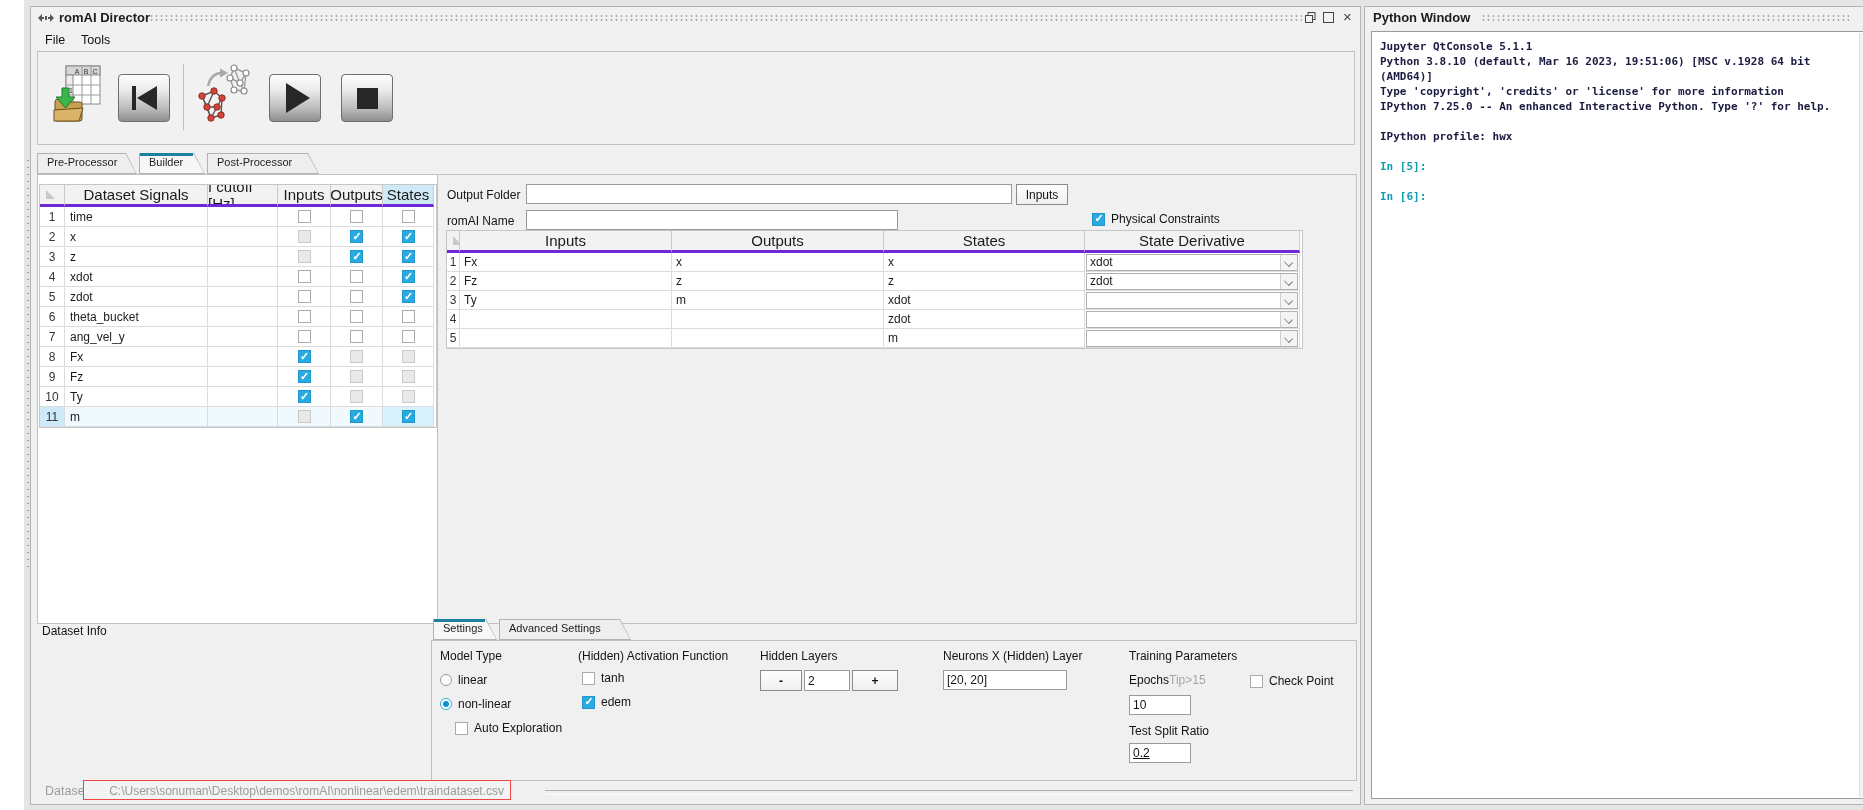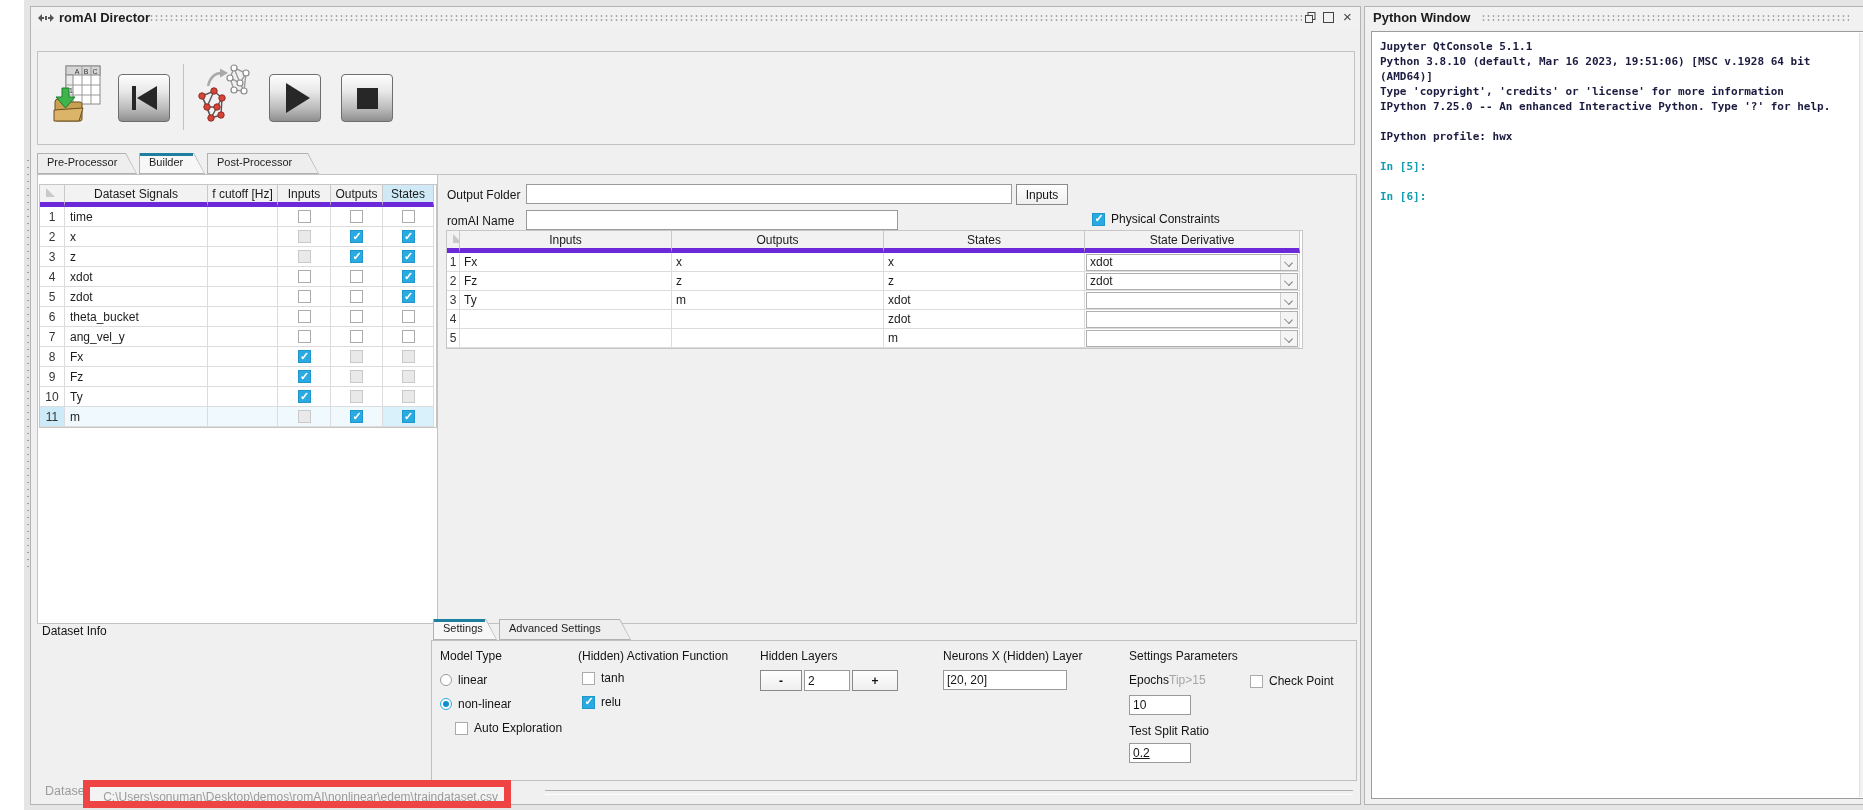--- a/index.html
+++ b/index.html
@@ -48,21 +48,21 @@
   #tab-advanced{left:468px;top:612px;width:132px;}
 
   
   #signals-panel{position:absolute;left:6px;top:167px;width:399px;height:448px;background:#fff;border:1px solid #c2c2c2;}
   #right-panel{position:absolute;left:406px;top:167px;width:918px;height:448px;background:#f0f0f0;border:1px solid #c2c2c2;}
   .left-grip{position:absolute;left:-5px;top:150px;width:4px;height:410px;background-image:radial-gradient(circle,#9f9f9f 1px,transparent 1.1px);background-size:4px 7px;}
 
   
   .grid{display:grid;position:absolute;background:#fff;border:1px solid #c6c6c6;}
   .grid .c{border-right:1px solid #dcdcdc;border-bottom:1px solid #dcdcdc;display:flex;align-items:center;font-size:12px;color:#1c1c1c;overflow:hidden;background:#fff;}
-  .grid .h{background:#f2f2f2;border-right:1px solid #c9c9c9;border-bottom:5px solid #6d28d9;justify-content:center;font-size:12px;color:#1a1a1a;}
+  .grid .h{background:#f2f2f2;border-right:1px solid #c9c9c9;border-bottom:3px solid #6d28d9;justify-content:center;font-size:15px;color:#1a1a1a;}
   .grid .h.hl{background:#cfe9f6;}
   .grid .num{justify-content:center;color:#333;}
   .grid .name{padding-left:5px;}
   .grid .cbc{justify-content:center;}
   .corner{position:relative;}
   .corner::after{content:"";position:absolute;left:6px;bottom:5px;width:0;height:0;border-bottom:9px solid #c9c9c9;border-right:9px solid transparent;}
   #signals-grid{left:1px;top:9px;width:396px;grid-template-columns:25px 143px 70px 53px 52px 51px;grid-template-rows:22px repeat(11,20px);}
   .selnum{background:#cdeaf8 !important;}
   .selrow{background:#f0fafe !important;}
   .selstate{background:#d9f1fb !important;}
@@ -87,21 +87,21 @@
   .combo .val{position:absolute;left:3px;top:0;font-size:12px;line-height:15px;color:#1c1c1c;}
   .combo .cbtn{position:absolute;right:0;top:0;bottom:0;width:16px;background:#f4f4f4;border-left:1px solid #cfcfcf;}
   .combo .chev{position:absolute;left:4px;top:4px;width:6px;height:6px;border-right:1.6px solid #7a7a7a;border-bottom:1.6px solid #7a7a7a;transform:rotate(45deg) scale(1,.8);}
 
   
   #dataset-info-box{position:absolute;left:6px;top:634px;width:392px;height:138px;background:#ededed;border:1px solid #c0c0c0;}
   #settings-box{position:absolute;left:400px;top:633px;width:924px;height:139px;background:#f0f0f0;border:1px solid #c0c0c0;}
   .info-line{font-size:12.5px;color:#1c1c1c;line-height:15px;}
   .tip{color:#a6a6a6;}
   #dataset-bar-label{position:absolute;left:14px;top:777px;font-size:12.5px;color:#9b9b9b;}
-  #dataset-path{position:absolute;left:52px;top:773px;width:428px;height:28px;background:#f3f3f3;border:7px solid #ef4444;box-sizing:border-box;font-size:12px;color:#9b9b9b;text-align:right;padding:3px 6px 0 0;overflow:hidden;white-space:nowrap;}
+  #dataset-path{position:absolute;left:52px;top:773px;width:428px;height:20px;background:#f3f3f3;border:1px solid #ef4444;box-sizing:border-box;font-size:12px;color:#9b9b9b;text-align:right;padding:3px 6px 0 0;overflow:hidden;white-space:nowrap;}
   #dataset-groove{position:absolute;left:514px;top:783px;width:808px;height:3px;border-top:1px solid #b0b0b0;border-bottom:1px solid #fdfdfd;}
 
   
   #console{position:absolute;left:6px;top:24px;width:504px;height:766px;background:#fff;border:1px solid #9c9c9c;}
   #console-lines{position:absolute;left:8px;top:7px;right:22px;bottom:4px;font-family:"DejaVu Sans Mono",monospace;font-size:11px;font-weight:bold;color:#1b1b40;line-height:15px;white-space:pre-wrap;}
   .cline{min-height:15px;}
   .cline.prompt{color:#0f9db0;}
   .vscroll{position:absolute;right:1px;top:1px;bottom:1px;width:15px;background:#f2f2f2;border-left:1px solid #e0e0e0;}
   .sarrow{position:absolute;left:0;width:15px;height:15px;display:flex;align-items:center;justify-content:center;}
   .sarrow .up{width:0;height:0;border-bottom:6px solid #222;border-left:4.5px solid transparent;border-right:4.5px solid transparent;}
@@ -134,20 +134,24 @@
           </svg>
       </span>
       <span class="winbtn" style="right:24px;">
         <svg width="11" height="11" viewBox="0 0 11 11">
             <rect x="0.5" y="0.5" width="10" height="10" fill="none" stroke="#444"></rect>
           </svg>
       </span>
       <span class="winbtn" style="right:5px;font-size:15px;line-height:12px;">×</span>
     </div>
 
+    <div class="menubar">
+      <span class="menu-item" id="menu-file">File</span>
+      <span class="menu-item" id="menu-tools">Tools</span>
+    </div>
 
     <div class="toolbar">
       <span class="tool-icon" id="icon-import">
         <svg width="50" height="62" viewBox="0 0 50 62">
           <rect x="14" y="2" width="34" height="38" fill="#fff" stroke="#8a8a8a"></rect>
           <rect x="14" y="2" width="34" height="9" fill="#d6d6d6" stroke="#8a8a8a"></rect>
           <rect x="14" y="11" width="7" height="29" fill="#ededed" stroke="#8a8a8a"></rect>
           <line x1="30" y1="2" x2="30" y2="40" stroke="#9a9a9a"></line>
             <line x1="39" y1="2" x2="39" y2="40" stroke="#9a9a9a"></line>
           <line x1="14" y1="21" x2="48" y2="21" stroke="#9a9a9a"></line>
@@ -476,29 +480,29 @@
         <span class="cb"></span>
         <span>Auto Exploration</span>
       </div>
       <span class="label" style="left:146px;top:8px;">(Hidden) Activation Function</span>
       <div class="ctl-row" style="left:150px;top:30px;">
         <span class="cb"></span>
         <span>tanh</span>
       </div>
       <div class="ctl-row" style="left:150px;top:54px;">
         <span class="cb checked"></span>
-        <span>relu</span>
+        <span>edem</span>
       </div>
       <span class="label" style="left:328px;top:8px;">Hidden Layers</span>
       <button class="btn" style="position:absolute;left:328px;top:29px;width:42px;height:21px;font-weight:bold;">-</button>
       <input class="field" style="position: absolute; left: 372px; top: 29px; width: 46px; height: 21px;" value="2">
       <button class="btn" style="position:absolute;left:420px;top:29px;width:46px;height:21px;font-weight:bold;">+</button>
       <span class="label" style="left:511px;top:8px;">Neurons X (Hidden) Layer</span>
       <input class="field" style="position: absolute; left: 511px; top: 29px; width: 124px; height: 20px;" value="[20, 20]">
-      <span class="label" style="left:697px;top:8px;">Settings Parameters</span>
+      <span class="label" style="left:697px;top:8px;">Training Parameters</span>
       <span class="label" style="left:697px;top:32px;"><span>Epochs</span><span class="tip">Tip&gt;15</span></span>
       <div class="ctl-row" style="left:818px;top:33px;">
         <span class="cb"></span>
         <span>Check Point</span>
       </div>
       <input class="field" style="position: absolute; left: 697px; top: 54px; width: 62px; height: 20px;" value="10">
       <span class="label" style="left:697px;top:83px;">Test Split Ratio</span>
       <input class="field" style="position: absolute; left: 697px; top: 102px; width: 62px; height: 20px; text-decoration: underline;" value="0.2">
     </div>
 

